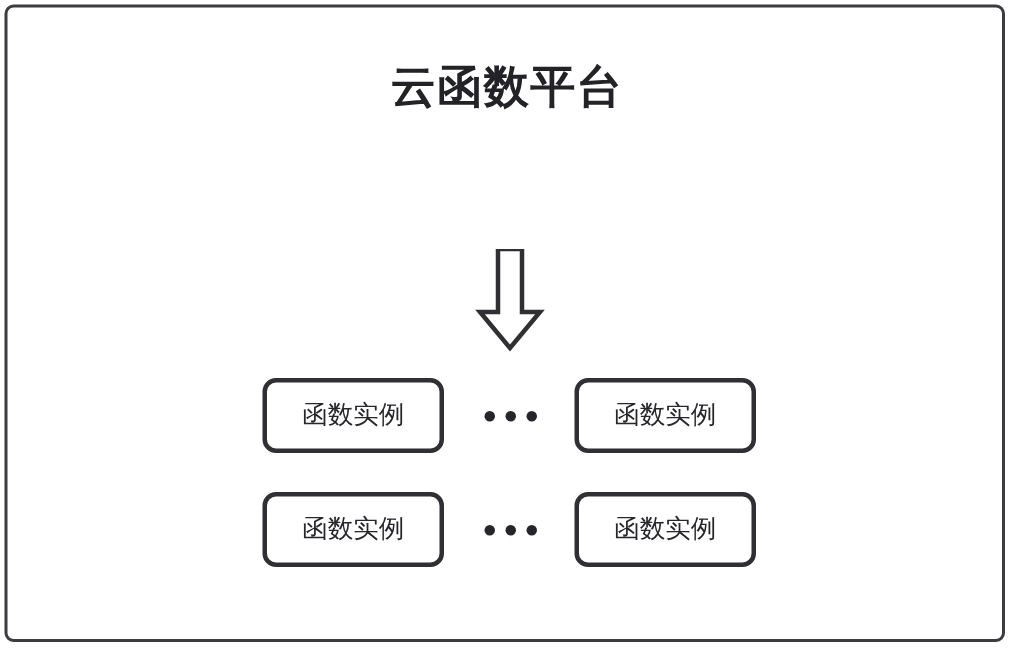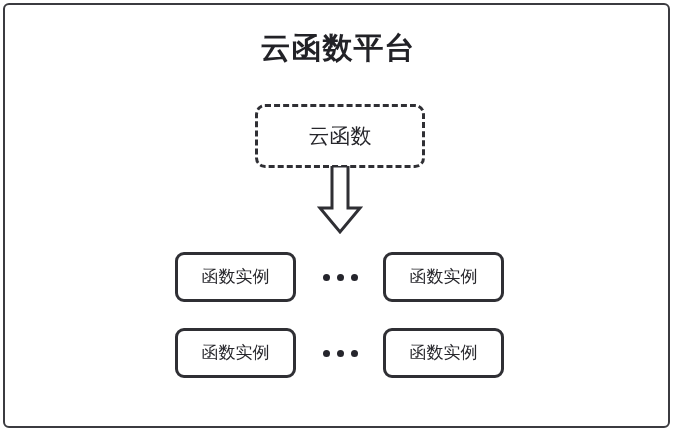--- a/index.html
+++ b/index.html
@@ -31,21 +31,21 @@
     box-sizing: border-box;
     border: 2px solid #3b3b40;
     border-radius: 6px;
     background: #ffffff;
   }
 
   
   .platform-title {
     position: absolute;
     left: 0;
-    top: 27px;
+    top: 38px;
     width: 676px;
     text-align: center;
     font-size: 30px;
     font-weight: bold;
     color: #222227;
     letter-spacing: 1px;
     line-height: 42px;
     white-space: nowrap;
   }
 
@@ -145,23 +145,20 @@
 </style>
 </head>
 <body>
 
 <div id="diagram-root">
 
   <div class="platform-frame"></div>
 
   <div class="platform-title">云函数平台</div>
 
-  <div class="cloud-function-node">
-    <span class="cloud-function-label">云函数</span>
-  </div>
 
   <div class="block-arrow">
     <svg width="56" height="70" viewBox="0 0 56 70" xmlns="http://www.w3.org/2000/svg">
       <polygon points="20,0 36,0 36,42 48,42 28,66 8,42 20,42" fill="#ffffff" stroke="#2f2f34" stroke-width="3" stroke-linejoin="miter"></polygon>
     </svg>
   </div>
 
   <div class="instance-row row-1">
     <div class="instance-box left">
       <span class="instance-label">函数实例</span>

